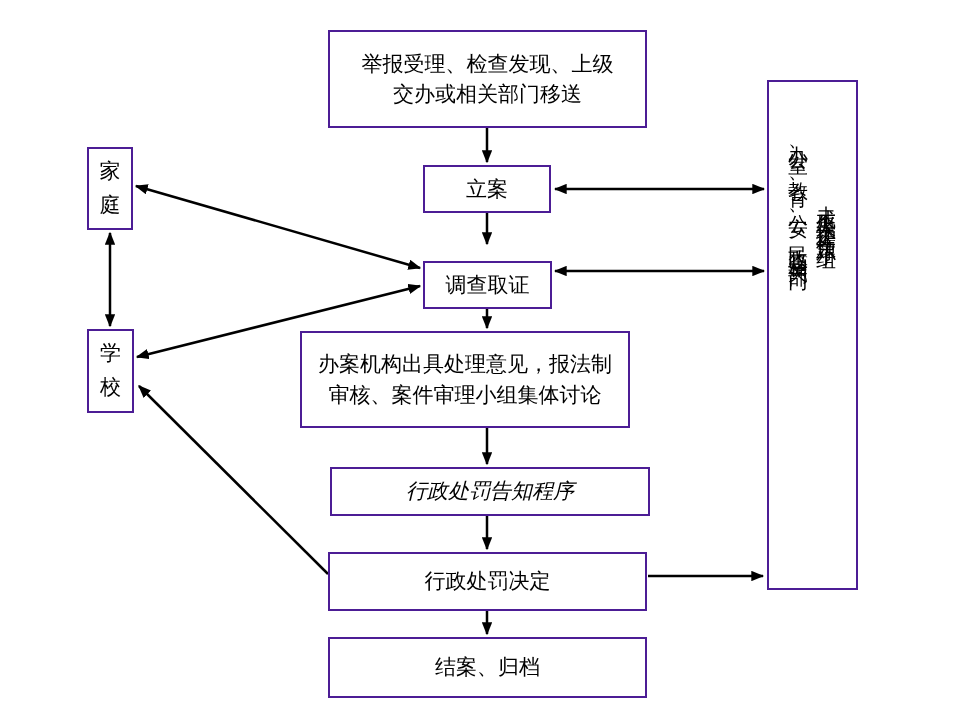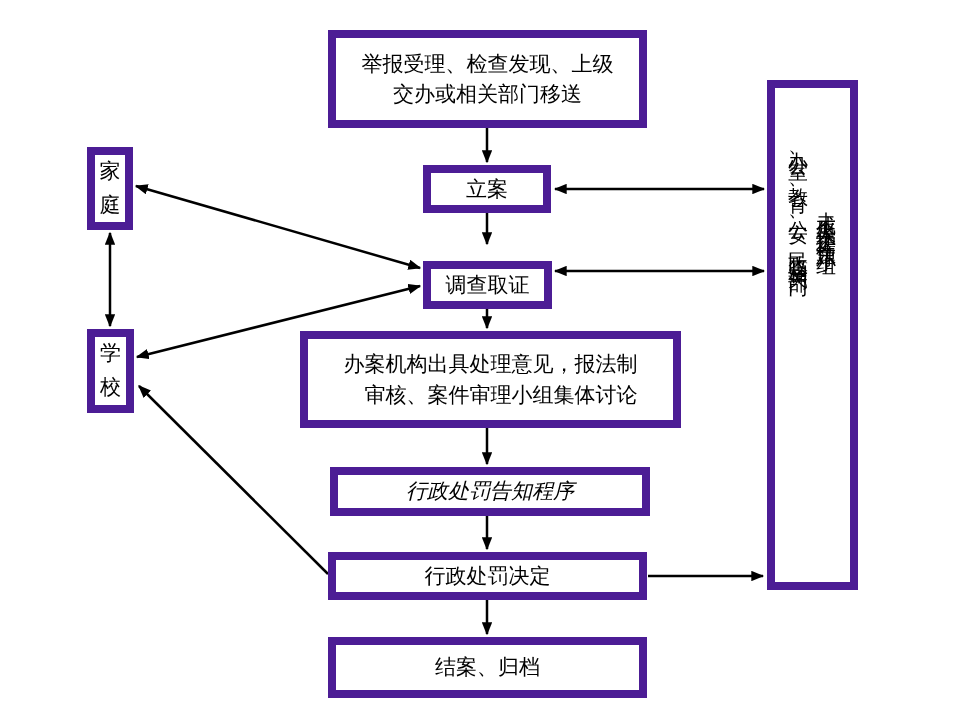--- a/index.html
+++ b/index.html
@@ -19,36 +19,36 @@
   #edges {
     position: absolute;
     left: 0;
     top: 0;
     width: 960px;
     height: 720px;
   }
   .node {
     position: absolute;
     box-sizing: border-box;
-    border: 8px solid #4c1d95;
+    border: 2px solid #4c1d95;
     background: #ffffff;
     display: flex;
     align-items: center;
     justify-content: center;
     text-align: center;
     font-size: 21px;
     line-height: 1.45;
     white-space: pre-line;
   }
   .node-report        { left: 328px; top: 30px;  width: 319px; height: 98px; }
   .node-filing        { left: 423px; top: 165px; width: 128px; height: 48px; }
   .node-investigation { left: 423px; top: 247px; width: 129px; height: 48px; margin-top: 14px; }
-  .node-review        { left: 300px; top: 331px; width: 381px; height: 97px; text-align: right; }
+  .node-review        { left: 300px; top: 331px; width: 330px; height: 97px; }
   .node-notice        { left: 330px; top: 467px; width: 320px; height: 49px; font-style: italic; }
-  .node-decision      { left: 328px; top: 552px; width: 319px; height: 48px; }
+  .node-decision      { left: 328px; top: 552px; width: 319px; height: 59px; }
   .node-closing       { left: 328px; top: 637px; width: 319px; height: 61px; }
   .node-family        { left: 87px;  top: 147px; width: 46px;  height: 83px; line-height: 1.6; }
   .node-school        { left: 87px;  top: 329px; width: 47px;  height: 84px; line-height: 1.6; }
   .node-group {
     left: 767px; top: 80px; width: 91px; height: 510px;
     align-items: flex-start;
     justify-content: center;
   }
   .vcol {
     writing-mode: vertical-lr;

